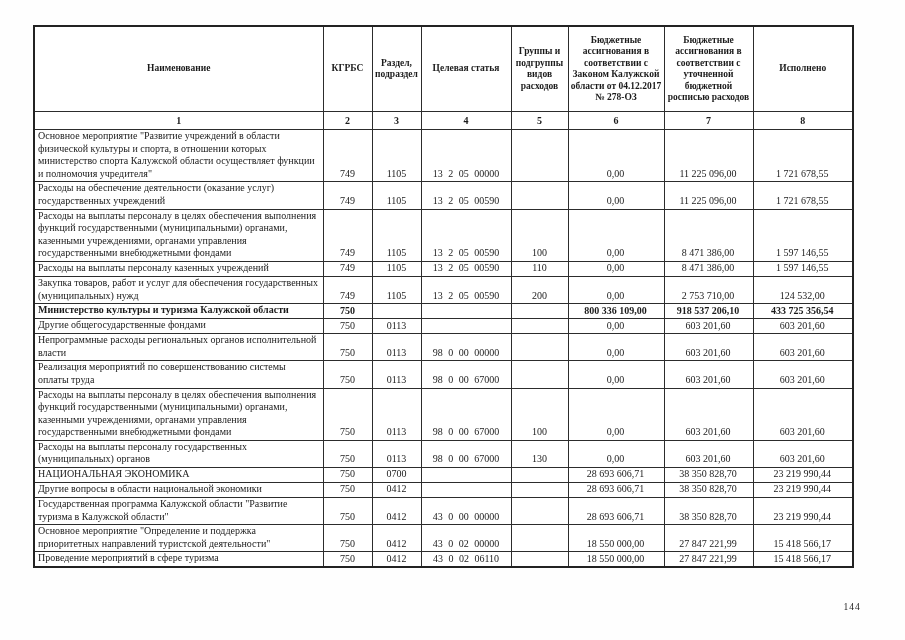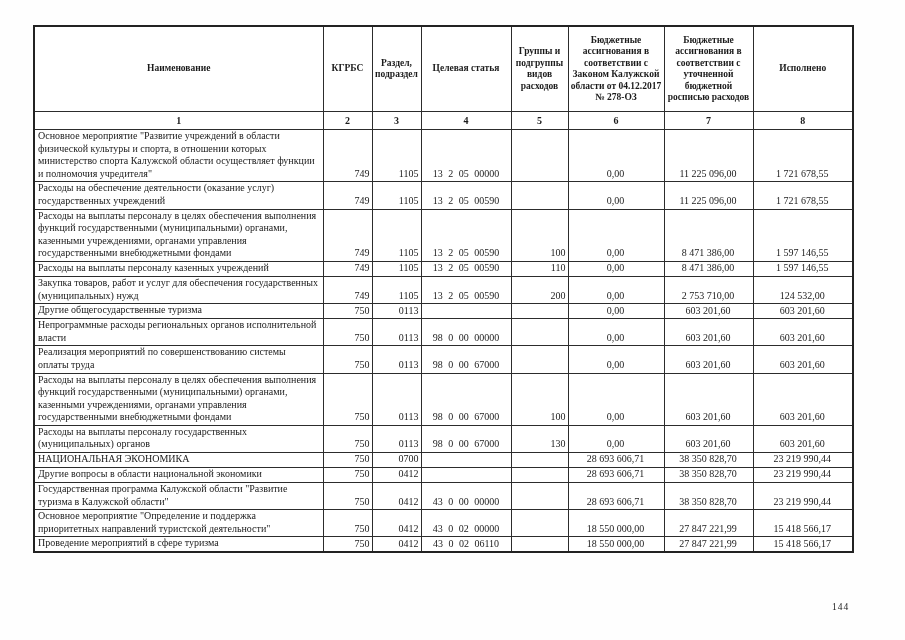--- a/index.html
+++ b/index.html
@@ -32,28 +32,28 @@
     text-align:center;vertical-align:middle;
     height:15px;padding:1px 2px;
   }
   tbody td{
     font-size:10px;line-height:12.6px;
     padding:0 2px 1px 2px;
     vertical-align:bottom;
     height:13px;
   }
   td.col-name{text-align:left;vertical-align:top;padding-left:3px;padding-right:4px;}
-  td.col-kgrbs, td.col-razdel, td.col-group{text-align:right;white-space:nowrap;}
+  td.col-kgrbs, td.col-razdel, td.col-group{text-align:center;white-space:nowrap;}
   td.col-target{text-align:center;white-space:nowrap;word-spacing:3px;}
   td.col-law, td.col-refined, td.col-executed{text-align:center;padding-right:3px;white-space:nowrap;}
   tr.bold td{font-weight:bold;}
   .page-number{
     position:absolute;left:832px;top:602px;width:40px;
     font-family:"Liberation Serif","DejaVu Serif",serif;
-    font-size:9.5px;color:#222;letter-spacing:1px;
+    font-size:9.5px;color:#222;text-align:center;letter-spacing:1px;
   }
 </style>
 </head>
 <body>
 
 <div class="sheet">
 
   <table class="budget">
     <colgroup>
       <col style="width:289px">
@@ -131,22 +131,32 @@
         <tr>
           <td class="col-name">Закупка товаров, работ и услуг для обеспечения государственных (муниципальных) нужд</td>
           <td class="col-kgrbs">749</td>
           <td class="col-razdel">1105</td>
           <td class="col-target">13 2 05 00590</td>
           <td class="col-group">200</td>
           <td class="col-law">0,00</td>
           <td class="col-refined">2 753 710,00</td>
           <td class="col-executed">124 532,00</td>
         </tr>
-        <tr>
-          <td class="col-name">Другие общегосударственные туризма</td>
+        <tr class="bold">
+          <td class="col-name">Министерство культуры и туризма Калужской области</td>
+          <td class="col-kgrbs">750</td>
+          <td class="col-razdel"></td>
+          <td class="col-target"></td>
+          <td class="col-group"></td>
+          <td class="col-law">800 336 109,00</td>
+          <td class="col-refined">918 537 206,10</td>
+          <td class="col-executed">433 725 356,54</td>
+        </tr>
+        <tr>
+          <td class="col-name">Другие общегосударственные фондами</td>
           <td class="col-kgrbs">750</td>
           <td class="col-razdel">0113</td>
           <td class="col-target"></td>
           <td class="col-group"></td>
           <td class="col-law">0,00</td>
           <td class="col-refined">603 201,60</td>
           <td class="col-executed">603 201,60</td>
         </tr>
         <tr>
           <td class="col-name">Непрограммные расходы региональных органов исполнительной власти</td>

